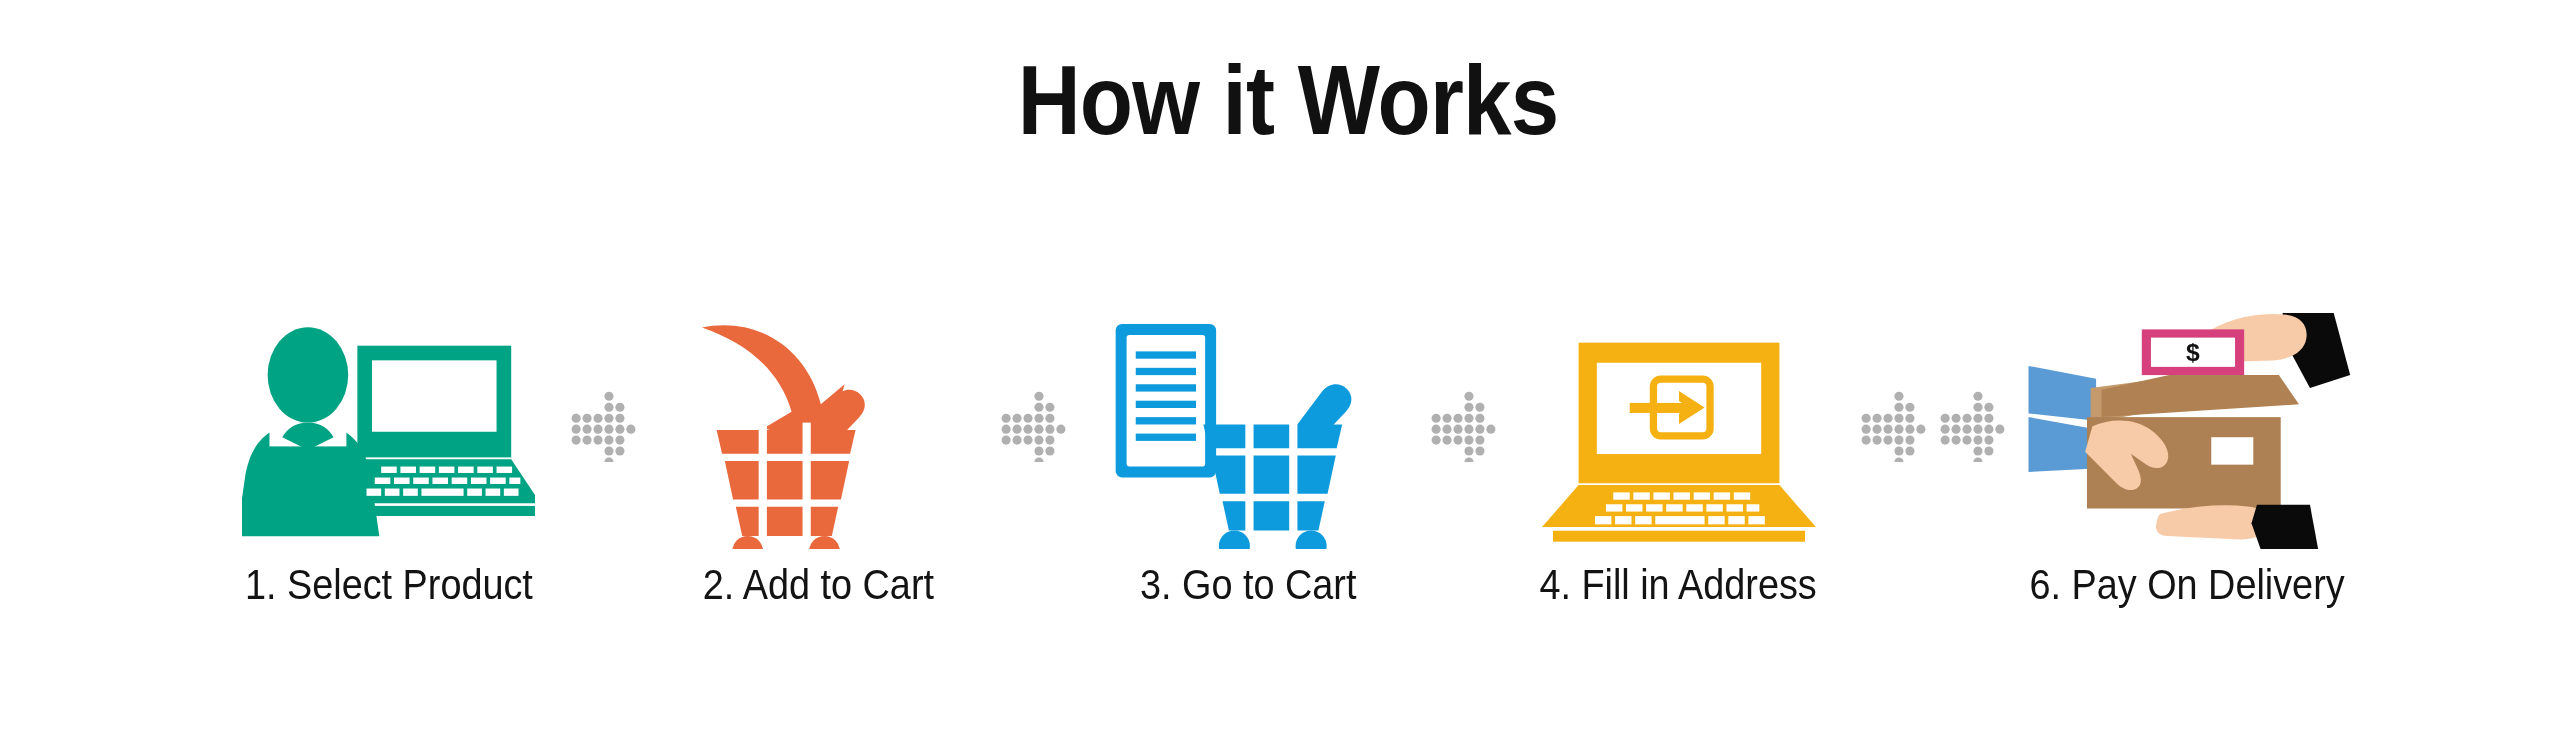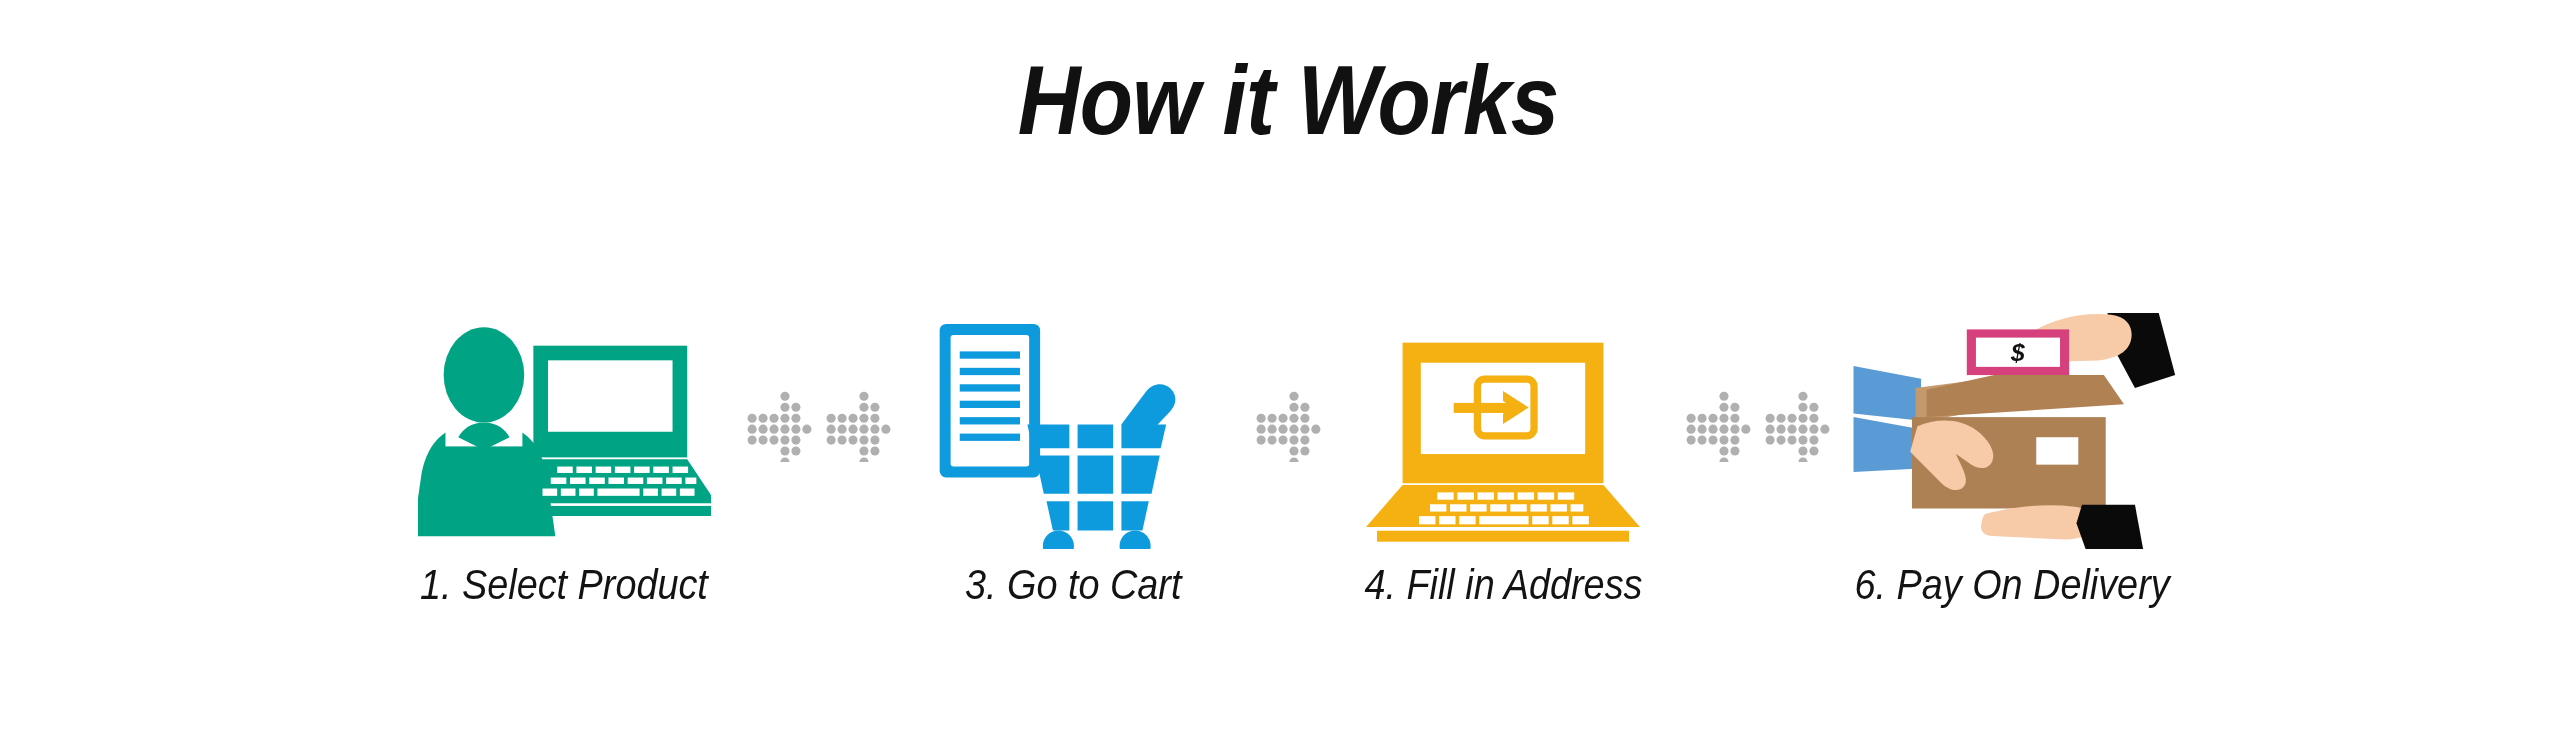--- a/index.html
+++ b/index.html
@@ -6,21 +6,21 @@
   html,body{margin:0;padding:0;}
   body{
     width:2576px;height:745px;
     background:#ffffff;
     font-family:"Liberation Sans", sans-serif;
     overflow:hidden;
     position:relative;
   }
   #infographic{
     position:absolute;inset:0;
-    width:2120px;height:745px;font-style:italic;
+    width:2120px;height:745px;
   }
   .page-title{
     position:absolute;
     top:48px;left:0;width:2576px;
     text-align:center;
     font-family:"Liberation Sans", sans-serif;
     font-weight:bold;
     font-size:99px;
     line-height:1.05;
     letter-spacing:-0.9px;
@@ -152,20 +152,40 @@
             <circle cx="34" cy="56" r="5"></circle>
           <circle cx="46" cy="56" r="5"></circle>
             <circle cx="58" cy="56" r="5"></circle>
           <circle cx="46" cy="68" r="5"></circle>
             <circle cx="58" cy="68" r="5"></circle>
           <circle cx="46" cy="80" r="5"></circle>
         </g>
       </svg>
     </div>
 
+    <div class="step">
+      <div class="step-art">
+        <svg width="256" height="229" viewBox="0 0 280 250">
+          <g fill="#E9683C">
+            <path d="M12 8 C70 -4 126 28 142 92 L168 70 L148 142 L80 118 L110 100 C96 52 58 24 12 8 Z"></path>
+          </g>
+          <g fill="#E9683C">
+            <path d="M158 84 c8 -10 20 -10 27 -3 c7 7 7 17 -1 25 l-34 36 l-22 -18 z"></path>
+            <path d="M28 120 h152 l-6 26 h-140 z"></path>
+            <path d="M37 154 h136 l-9 42 h-118 z"></path>
+            <path d="M49 204 h112 l-7 32 h-98 z"></path>
+            <rect x="74" y="112" width="9" height="132" fill="#ffffff"></rect>
+            <rect x="122" y="112" width="9" height="132" fill="#ffffff"></rect>
+            <circle cx="62" cy="253" r="17"></circle>
+            <circle cx="146" cy="253" r="17"></circle>
+          </g>
+        </svg>
+      </div>
+      <div class="step-label">2. Add to Cart</div>
+    </div>
 
     <div class="sep">
       <svg width="73" height="73" viewBox="0 0 80 80">
         <g fill="#B0B0B0">
           <circle cx="46" cy="8" r="5"></circle>
           <circle cx="46" cy="20" r="5"></circle>
             <circle cx="58" cy="20" r="5"></circle>
           <circle cx="10" cy="32" r="5"></circle>
             <circle cx="22" cy="32" r="5"></circle>
             <circle cx="34" cy="32" r="5"></circle>

